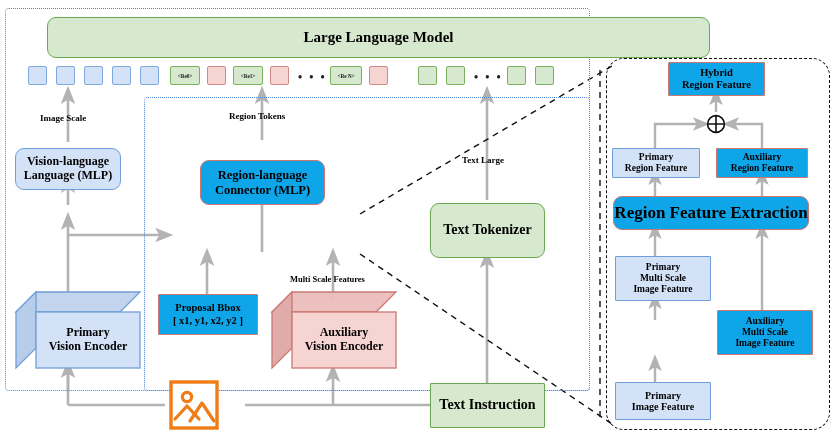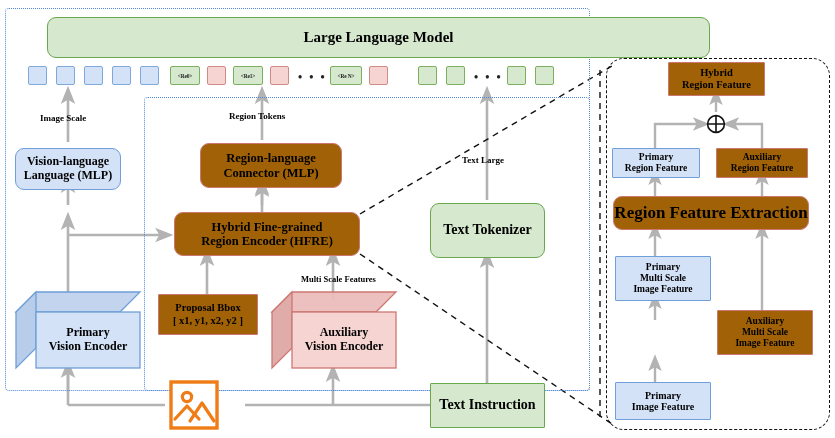--- a/index.html
+++ b/index.html
@@ -10,21 +10,21 @@
 
   
   .node{
     position:absolute;box-sizing:border-box;
     display:flex;align-items:center;justify-content:center;
     text-align:center;font-weight:bold;color:#000;
     line-height:1.15;white-space:pre-line;
   }
   .green{background:#d6e8ce;border:1.3px solid #6aa84f;}
   .blue {background:#d3e2f7;border:1.3px solid #6f9fd8;}
-  .pink {background:#a16207;border:1.3px solid #cc7772;}
+  .pink {background:#0ea5e9;border:1.3px solid #cc7772;}
   .rnd  {border-radius:9px;}
   .sq   {border-radius:1px;}
 
   
   .tok{position:absolute;box-sizing:border-box;border-radius:2px;
        display:flex;align-items:center;justify-content:center;
        font-size:5.4px;font-weight:bold;color:#1b1b1b;letter-spacing:-0.1px;}
   .tok.blue{background:#d3e2f7;border:1.3px solid #7fa8dc;}
   .tok.pink{background:#f6d4d2;border:1.3px solid #d08b86;}
   .tok.green{background:#d6e8ce;border:1.3px solid #7cb05f;}
@@ -155,42 +155,40 @@
 
   <div class="tok green" style="left:418px;top:66px;width:19px;height:19px;"></div>
   <div class="tok green" style="left:446px;top:66px;width:19px;height:19px;"></div>
   <div class="ellipsis" style="left:474px;top:71px;">• • •</div>
   <div class="tok green" style="left:507px;top:66px;width:19px;height:19px;"></div>
   <div class="tok green" style="left:535px;top:66px;width:19px;height:19px;"></div>
 
   <div class="lbl" style="left:40px;top:113px;font-size:9px;">Image Scale</div>
   <div class="lbl" style="left:229px;top:111px;font-size:9px;">Region Tokens</div>
   <div class="lbl" style="left:462px;top:155px;font-size:9px;">Text Large</div>
-  <div class="lbl" style="left:301px;top:274px;font-size:8.5px;text-align:center;">Multi Scale Features</div>
+  <div class="lbl" style="left:290px;top:274px;font-size:8.5px;text-align:center;">Multi Scale Features</div>
 
   <div class="node blue rnd" style="left:15px;top:148px;width:106px;height:42px;font-size:12px;">Vision-language
 Language (MLP)</div>
 
   <div class="cuboid" style="left:14px;top:290px;width:128px;height:82px;">
     <svg width="128" height="82" viewBox="0 0 128 82">
       <polygon points="2,22 22,2 126,2 106,22" fill="#c3d5ee" stroke="#6f9fd8" stroke-width="1.3"></polygon>
       <polygon points="2,22 2,78 22,58 22,2" fill="#b8cde9" stroke="#6f9fd8" stroke-width="1.3"></polygon>
       <rect x="22" y="22" width="104" height="56" fill="#d3e2f7" stroke="#6f9fd8" stroke-width="1.3"></rect>
     </svg>
     <div class="abs" style="left:22px;top:22px;width:104px;height:56px;display:flex;align-items:center;
                 justify-content:center;text-align:center;font-weight:bold;font-size:12px;
                 line-height:1.15;white-space:pre-line;color:#000;">Primary
 Vision Encoder</div>
   </div>
 
-  <div class="node pink rnd" style="left:200px;top:143px;width:142px;height:45px;font-size:12.5px;">Region-language
+  <div class="node pink rnd" style="left:200px;top:160px;width:125px;height:45px;font-size:12.5px;">Region-language
 Connector (MLP)</div>
 
-  <div class="node pink rnd" style="left:174px;top:212px;width:186px;height:44px;font-size:12.5px;">Hybrid Fine-grained
-Region Encoder (HFRE)</div>
 
   <div class="node pink sq" style="left:158px;top:294px;width:100px;height:41px;font-size:10.5px;">Proposal Bbox
 [ x1, y1, x2, y2 ]</div>
 
   <div class="cuboid" style="left:270px;top:290px;width:128px;height:82px;">
     <svg width="128" height="82" viewBox="0 0 128 82">
       <polygon points="2,22 22,2 126,2 106,22" fill="#eabdba" fill-opacity="0.95" stroke="#cc7772" stroke-width="1.3"></polygon>
       <polygon points="2,22 2,78 22,58 22,2" fill="#dfaca9" stroke="#cc7772" stroke-width="1.3"></polygon>
       <rect x="22" y="22" width="104" height="56" fill="#f6d4d2" stroke="#cc7772" stroke-width="1.3"></rect>
     </svg>

